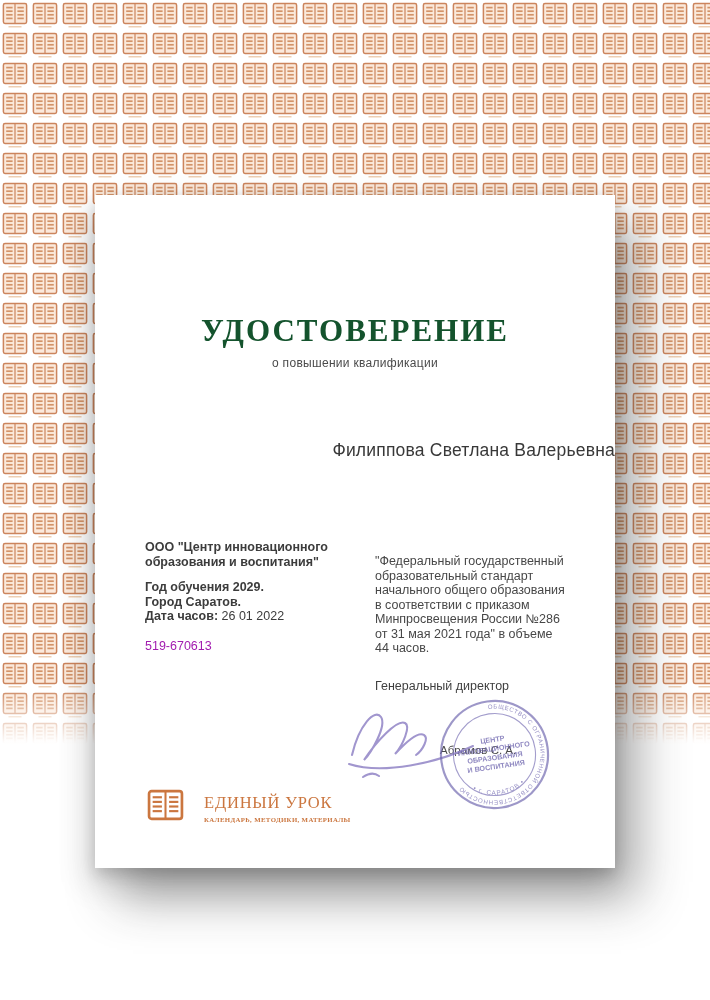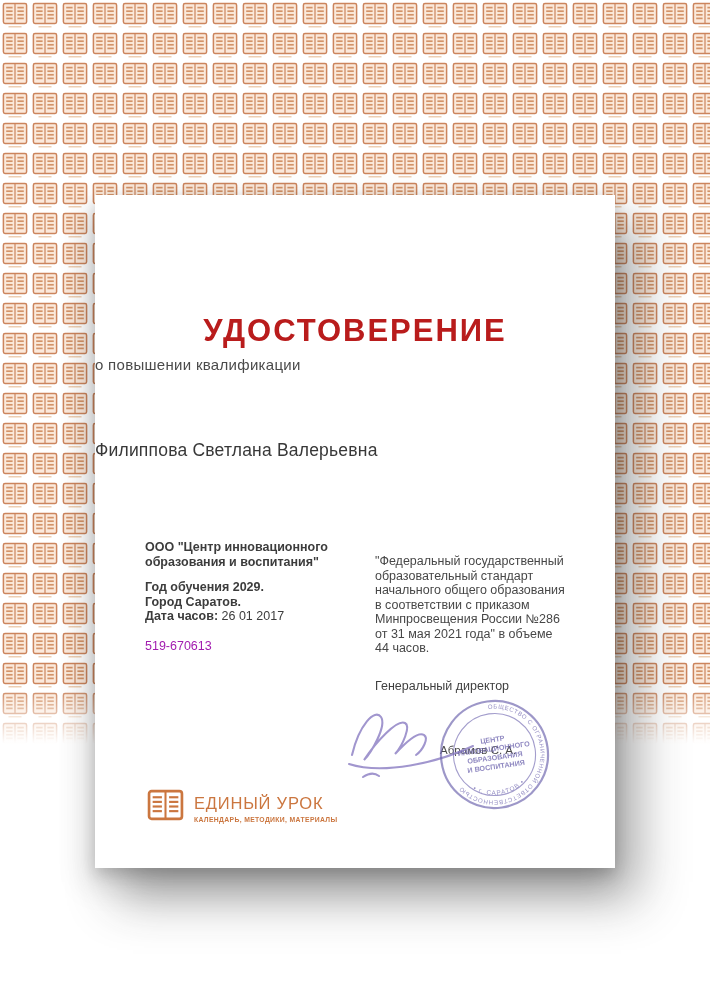--- a/index.html
+++ b/index.html
@@ -27,45 +27,45 @@
     box-shadow:
       0 6px 14px rgba(0,0,0,.16),
       22px 30px 46px rgba(40,40,40,.42),
       -10px 18px 28px rgba(0,0,0,.10);
   }
   .cert-title{
     position:absolute;top:118px;left:0;right:0;text-align:center;
     font-size:31px;font-weight:700;letter-spacing:2px;
   }
   .cert-subtitle{
-    position:absolute;top:161px;left:0;right:0;
-    font-size:15px;color:#4a4a4a;letter-spacing:.3px;
+    position:absolute;top:161px;left:0;right:0;text-align:center;
+    font-size:12px;color:#4a4a4a;letter-spacing:.3px;
   }
   .recipient{
-    position:absolute;top:245px;left:0;right:0;text-align:left;
+    position:absolute;top:245px;left:0;right:0;text-align:right;
     font-size:17.5px;color:#383838;letter-spacing:.2px;
   }
   .col{position:absolute;top:345px;font-size:12.5px;line-height:14.5px;}
   .col p{margin:0;white-space:pre-line;}
   .col-left{left:50px;width:222px;color:#3c3c3c;font-weight:700;}
   .col-right{left:280px;width:228px;color:#474747;font-weight:400;}
   .p-program{margin-top:14px !important;}
   .p-meta{margin-top:11px !important;}
   .p-number{margin-top:15px !important;font-weight:400;color:#a21caf;}
   .dateline .val{font-weight:400;}
   .p-course{margin-top:14px !important;}
   .p-director{margin-top:23px !important;color:#3f3f3f;}
   .director-name{
     position:absolute;left:345px;top:549px;font-size:11.5px;color:#4a4a4a;z-index:3;
   }
   
   .signature{position:absolute;left:250px;top:506px;width:134px;height:88px;z-index:4;}
   .stamp{position:absolute;left:343px;top:503px;width:113px;height:113px;z-index:5;opacity:.85;}
   
-  .logo{position:absolute;left:52px;top:594px;display:flex;align-items:flex-end;gap:10px;}
+  .logo{position:absolute;left:52px;top:594px;display:flex;align-items:center;gap:20px;font-family:Liberation Serif, serif;}
   .logo-text{display:flex;flex-direction:column;}
   .logo-title{font-size:16.5px;letter-spacing:.8px;font-weight:500;margin-top:3px;}
   .logo-sub{font-size:6.8px;font-weight:700;letter-spacing:.35px;margin-top:3px;}
   .hidden-defs{position:absolute;width:0;height:0;overflow:hidden;}
 </style>
 </head>
 <body>
 
 <svg class="hidden-defs" aria-hidden="true">
   <defs>
@@ -1887,31 +1887,31 @@
     </svg>
     <svg viewBox="0 0 30 30">
       <use href="#bookicon"></use>
     </svg>
   </div>
 <div class="bg-fade"></div>
 <div class="bg-below"></div>
 
 <div class="sheet">
 
-  <div class="cert-title" id="certTitle" style="color: #b91c1c;">УДОСТОВЕРЕНИЕ</div>
+  <div class="cert-title" id="certTitle" style="color: #14532d; font-family: Liberation Serif, serif;">УДОСТОВЕРЕНИЕ</div>
   <div class="cert-subtitle">о повышении квалификации</div>
 
   <div class="recipient">Филиппова Светлана Валерьевна</div>
 
   <div class="col col-left">
     <p>ООО "Центр инновационного
 образования и воспитания"</p>
     <p class="p-meta">Год обучения 2029.
 Город Саратов.</p>
-    <p class="dateline"><span>Дата часов:</span> <span class="val">26 01 2017</span></p>
+    <p class="dateline"><span>Дата часов:</span> <span class="val">26 01 2022</span></p>
     <p class="p-number">519-670613</p>
   </div>
 
   <div class="col col-right">
     <p class="p-course">"Федеральный государственный
 образовательный стандарт
 начального общего образования
 в соответствии с приказом
 Минпросвещения России №286
 от 31 мая 2021 года" в объеме

